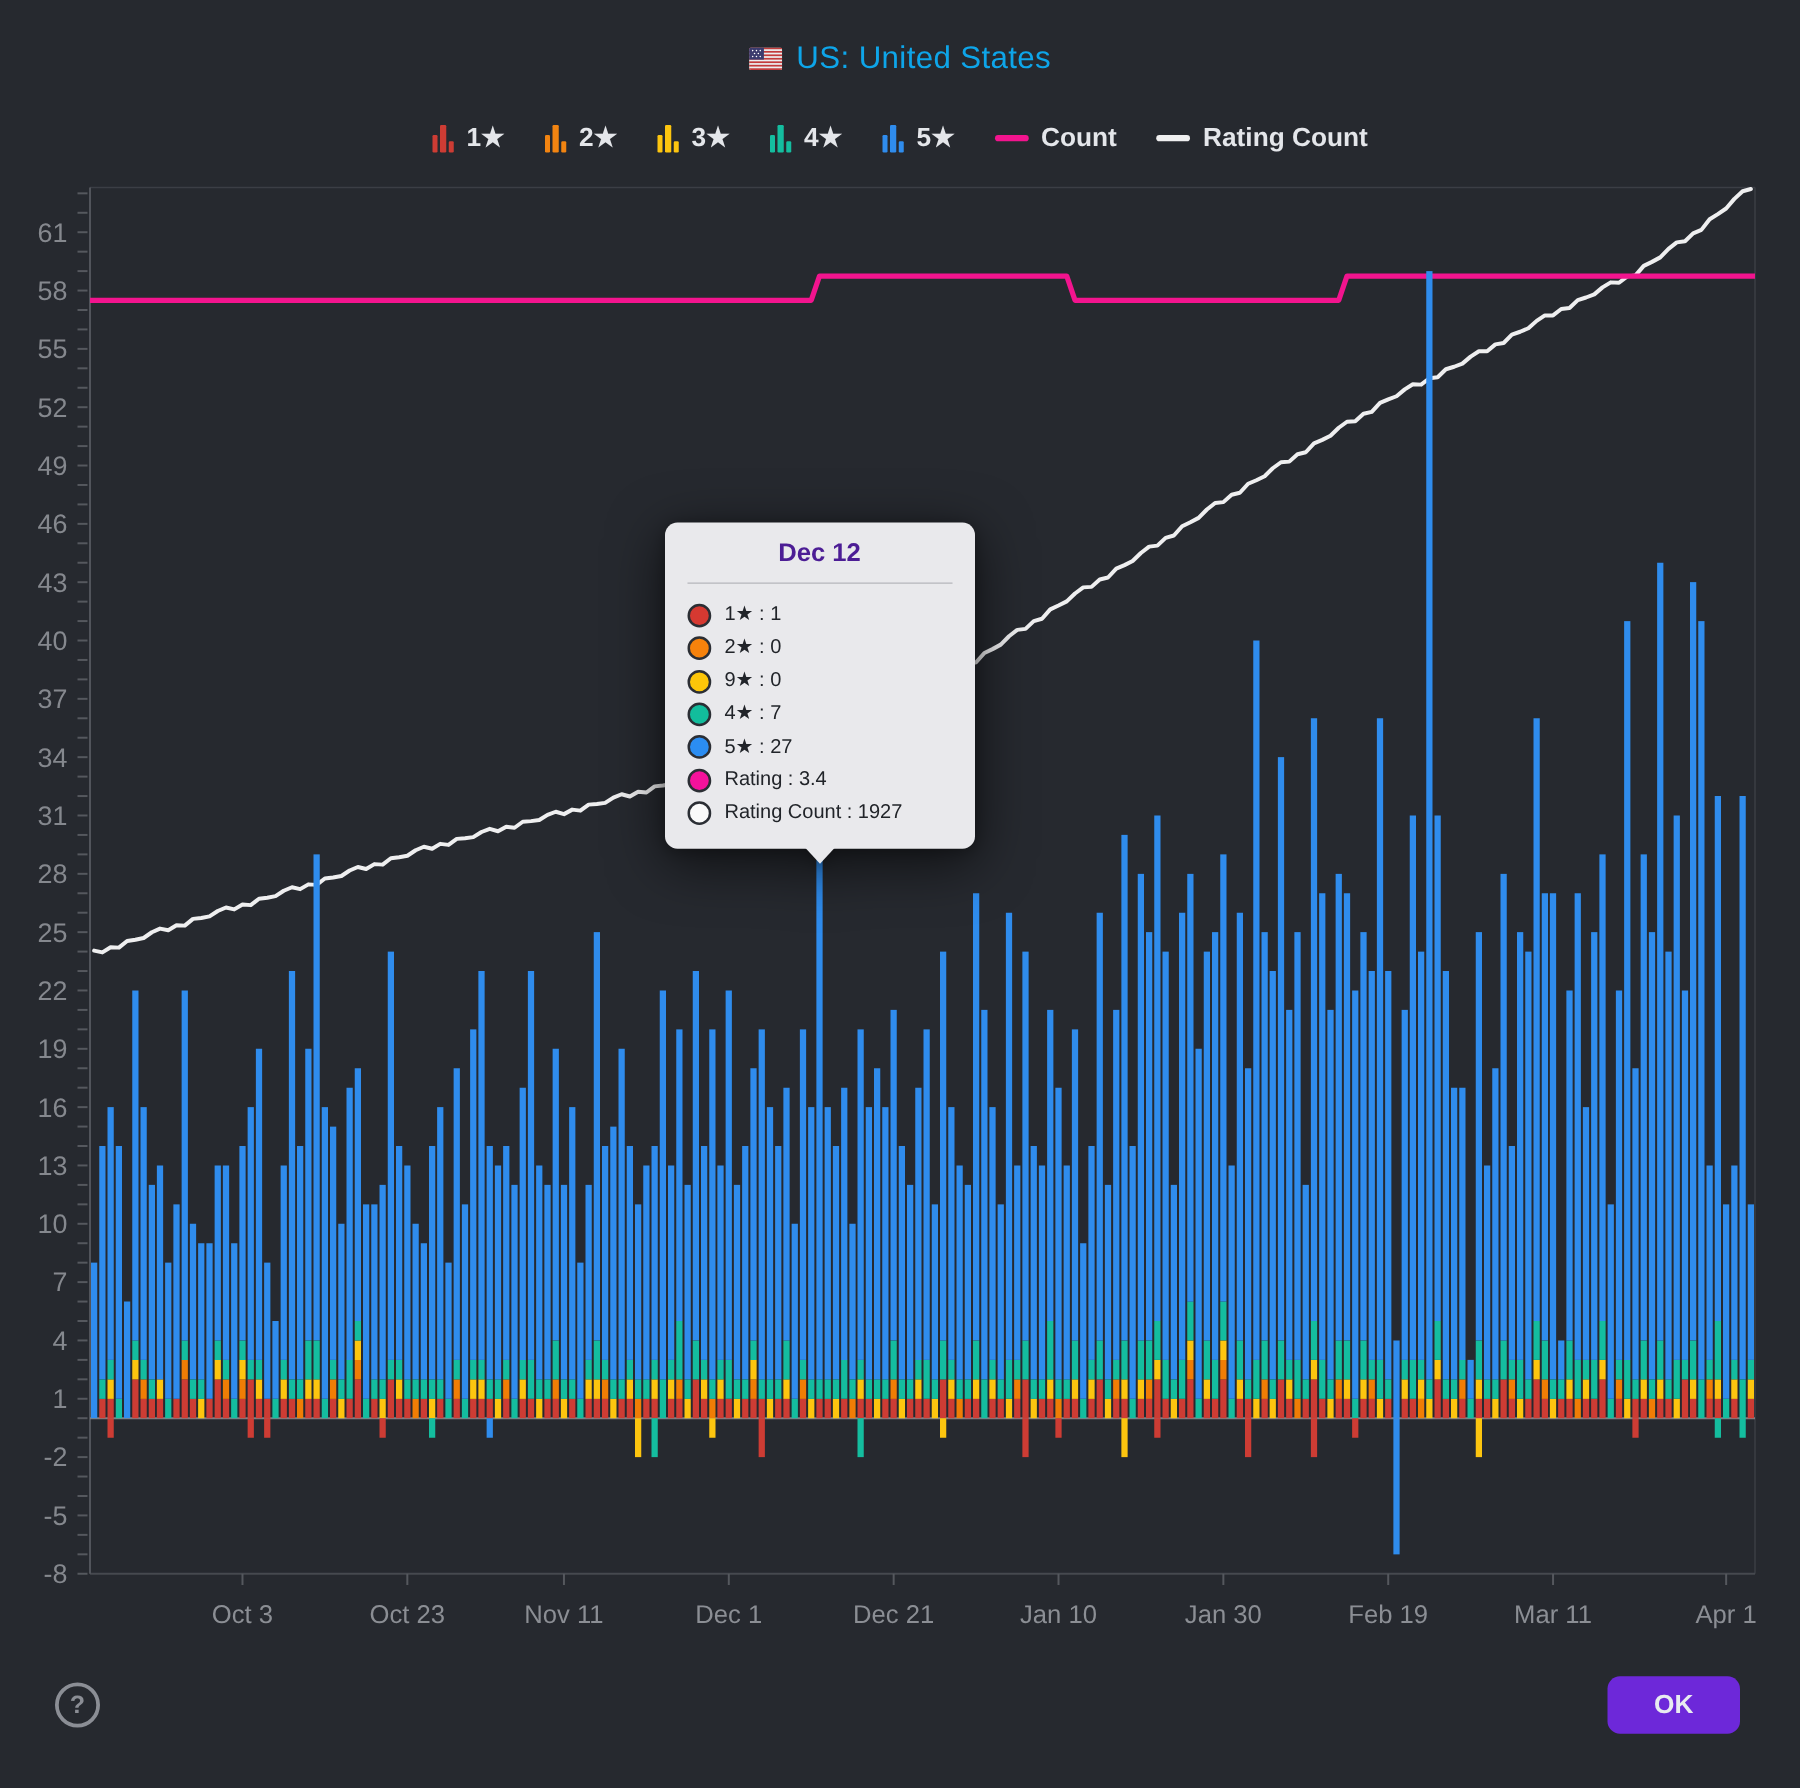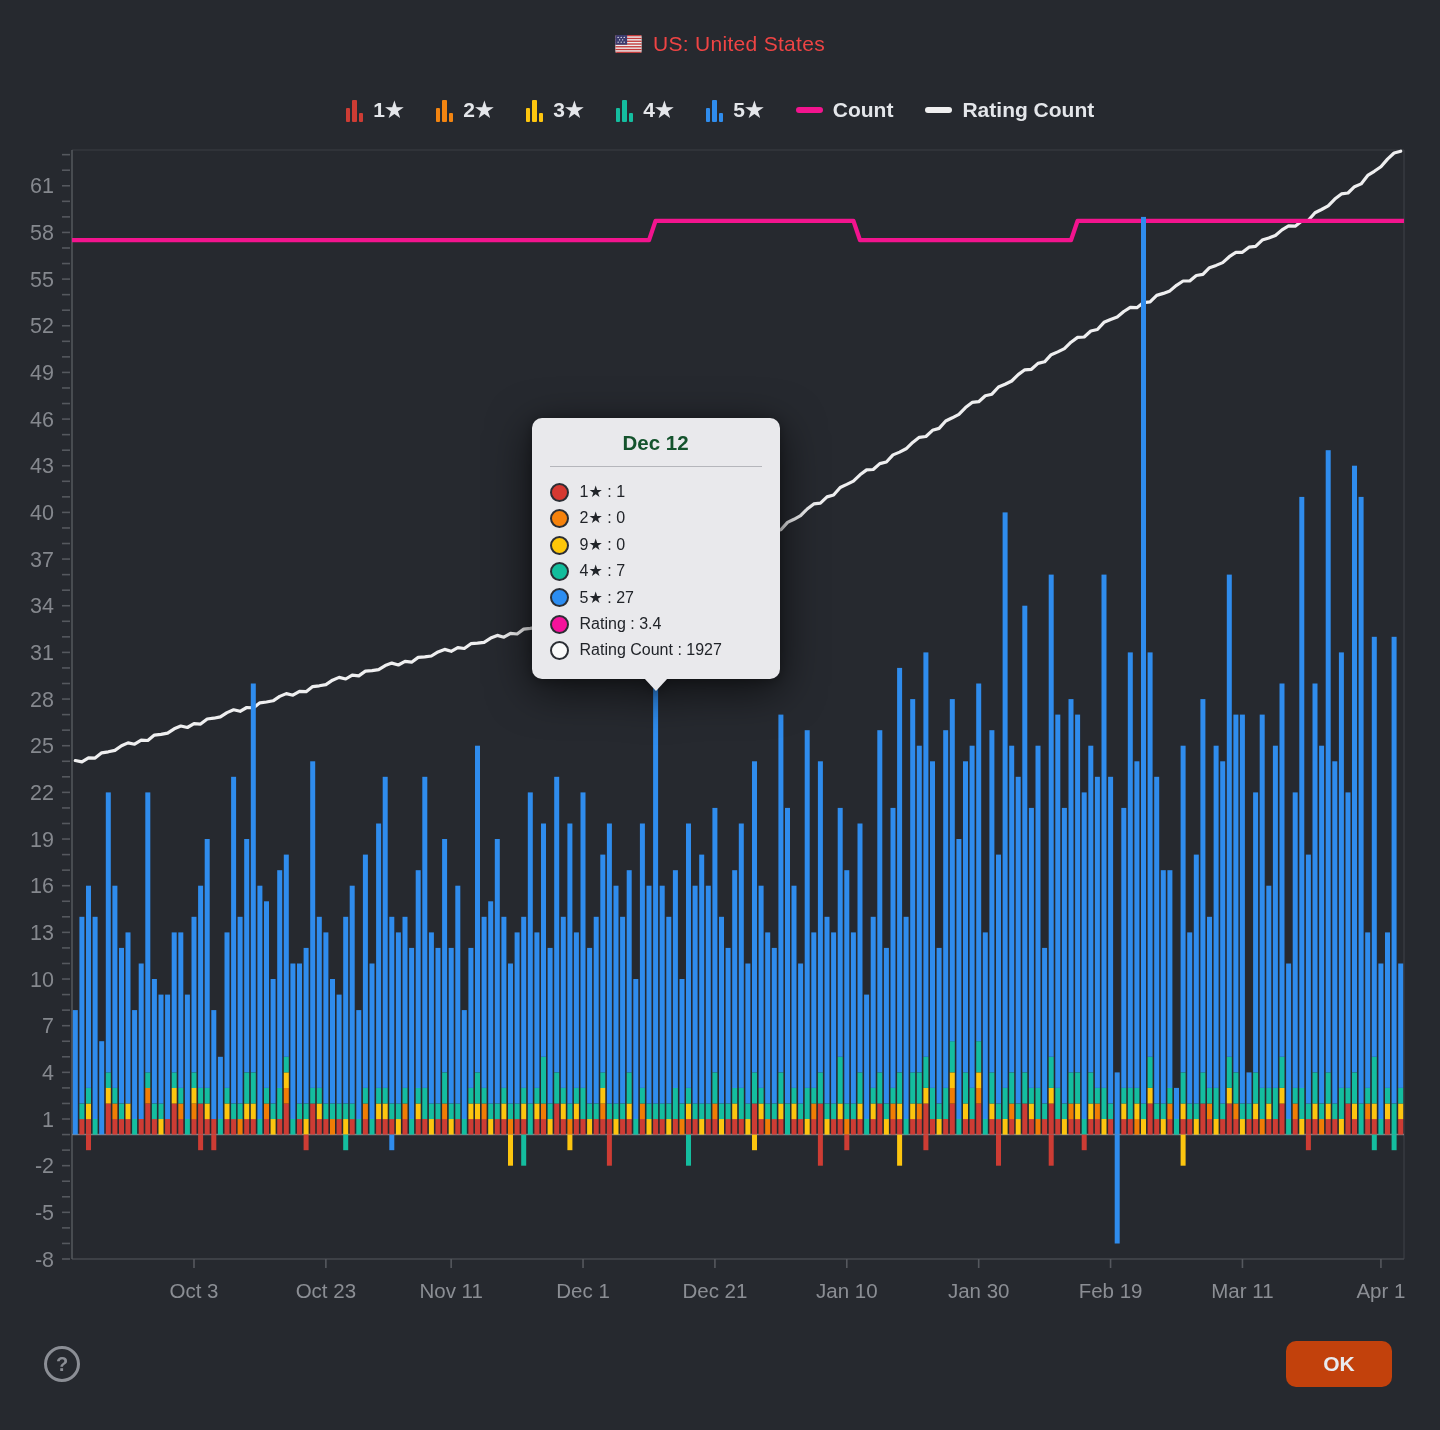--- a/index.html
+++ b/index.html
@@ -1,49 +1,49 @@
 <!DOCTYPE html>
 <html><head>
 <meta charset="utf-8">
 <style>
   html,body{margin:0;padding:0;background:#26292f;}
   body{width:1440px;height:1430px;position:relative;overflow:hidden;
        font-family:"Liberation Sans",sans-serif;-webkit-font-smoothing:antialiased;}
   .stage{position:absolute;inset:0;}
 
   .title-row{position:absolute;top:32px;left:0;right:0;display:flex;justify-content:center;
-             align-items:center;gap:11px;color:#ef4444;font-size:21px;font-weight:500;letter-spacing:.3px;}
+             align-items:center;gap:11px;color:#0ea5e9;font-size:25px;font-weight:500;letter-spacing:.3px;}
   .flag{width:27px;height:18px;border-radius:2px;overflow:hidden;flex:0 0 auto;}
 
   .legend-row{position:absolute;top:98px;left:0;right:0;display:flex;justify-content:center;
               align-items:center;gap:32px;}
   .legend-item{display:flex;align-items:center;gap:10px;color:#e4e6ea;font-size:21px;font-weight:600;}
   .mini-bars{display:flex;align-items:flex-end;gap:2px;height:23px;}
   .mini-bars i{display:block;width:4.5px;border-radius:1px;}
   .mini-bars i:nth-child(1){height:14px;}
   .mini-bars i:nth-child(2){height:22px;}
   .mini-bars i:nth-child(3){height:9px;}
   .dash{width:27px;height:5.5px;border-radius:3px;}
 
   #chartsvg{position:absolute;left:0;top:0;}
 
   .tooltip{position:absolute;width:248px;box-sizing:border-box;background:#e9e9ec;border-radius:10px;
            padding:13px 18px 15px 18px;filter:drop-shadow(0 10px 22px rgba(0,0,0,.5)) drop-shadow(0 2px 6px rgba(0,0,0,.35));
            color:#212429;z-index:5;}
-  .tooltip-title{text-align:center;font-size:20.5px;font-weight:700;color:#14532d;margin-bottom:11px;}
+  .tooltip-title{text-align:center;font-size:20.5px;font-weight:700;color:#4c1d95;margin-bottom:11px;}
   .tooltip-divider{border:none;border-top:1.5px solid #b5b6bb;margin:0 0 12px 0;}
   .tooltip-row{display:flex;align-items:center;gap:11px;font-size:16px;line-height:26.4px;white-space:nowrap;}
   .tooltip-swatch{width:19px;height:19px;border-radius:50%;border:2.5px solid #2b2e34;box-sizing:border-box;flex:0 0 auto;}
   .tooltip-caret{position:absolute;left:50%;bottom:-12px;transform:translateX(-50%);width:0;height:0;
                  border-left:12px solid transparent;border-right:12px solid transparent;border-top:13px solid #e9e9ec;}
 
   .help-button{position:absolute;left:44px;top:1346px;width:36px;height:36px;border-radius:50%;
                border:3.5px solid #8b8e95;color:#8b8e95;font-size:20px;font-weight:700;display:flex;
                align-items:center;justify-content:center;box-sizing:border-box;cursor:pointer;}
-  .ok-button{position:absolute;left:1286px;top:1341px;width:106px;height:46px;background:#c2410c;
+  .ok-button{position:absolute;left:1286px;top:1341px;width:106px;height:46px;background:#6d28d9;
              border-radius:10px;color:#e8ebf0;font-size:21px;font-weight:600;display:flex;
              align-items:center;justify-content:center;cursor:pointer;}
 </style>
 </head>
 <body>
 
 <div class="stage">
 
   <div class="title-row">
     <svg class="flag" viewBox="0 0 19 13" aria-hidden="true">

